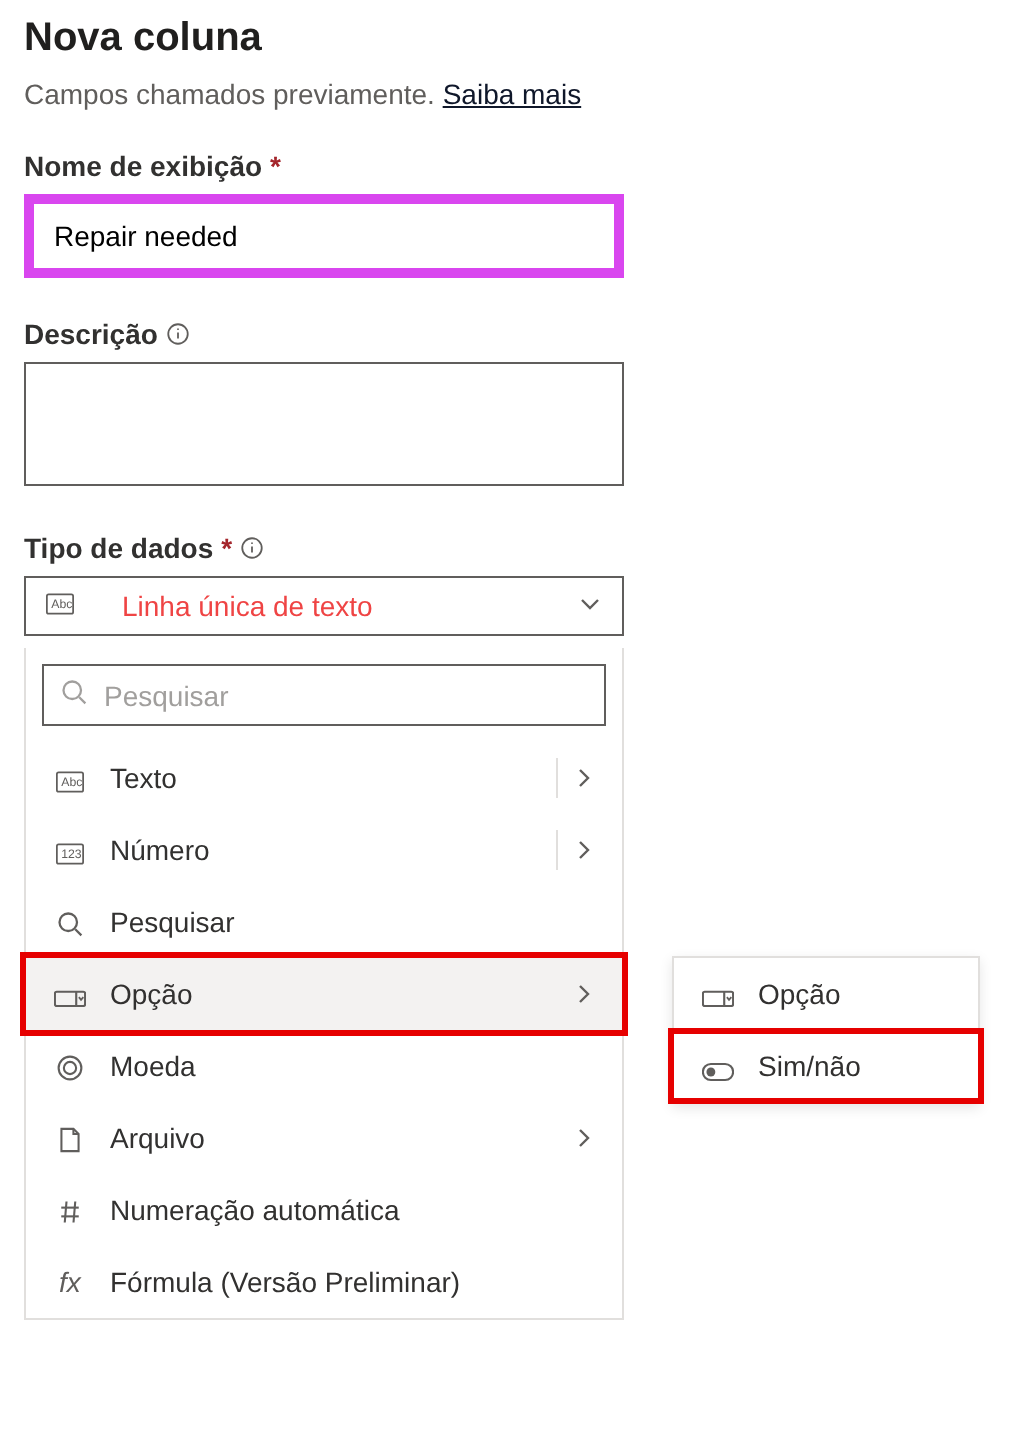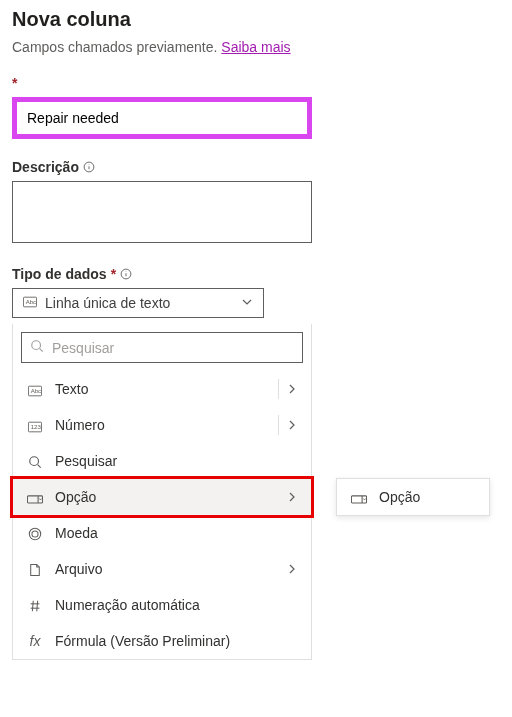--- a/index.html
+++ b/index.html
@@ -16,21 +16,21 @@
       font-weight: 600;
       color: #201f1e;
       margin-bottom: 8px;
     }
     .subtitle {
       color: #605e5c;
       font-size: 14px;
       margin-bottom: 20px;
     }
     .subtitle a {
-      color: #a21caf;
+      color: #0f172a;
       text-decoration: underline;
     }
     .field-label {
       font-size: 14px;
       font-weight: 600;
       color: #323130;
       margin-bottom: 6px;
       display: flex;
       align-items: center;
       gap: 4px;
@@ -57,27 +57,27 @@
       height: 62px;
       border: 1px solid #605e5c;
       font-family: inherit;
       font-size: 14px;
       padding: 6px 10px;
       resize: none;
       outline: none;
       margin-bottom: 20px;
     }
     .select-box {
-      width: 252px;
+      width: 300px;
       border: 1px solid #605e5c;
       padding: 6px 10px;
       display: flex;
       align-items: center;
-      gap: 8px;
-      color: #404040;
+      gap: 24px;
+      color: #ef4444;
       cursor: pointer;
       position: relative;
     }
     .select-box .chev {
       margin-left: auto;
     }
     .dropdown-panel {
       width: 300px;
       border-left: 1px solid #e1dfdd;
       border-right: 1px solid #e1dfdd;
@@ -155,20 +155,21 @@
 <body>
 
 
 
 <div class="title">Nova coluna</div>
 <div class="subtitle">
   <span>Campos chamados previamente. </span><a href="#">Saiba mais</a>
 </div>
 
 <div class="field-label">
+  <span>Nome de exibição</span>
   <span class="required">*</span>
 </div>
 <input class="text-input" type="text" value="Repair needed" style="">
 
 <div class="field-label">
   <span>Descrição</span>
   <span class="info-icon">
     <svg width="12" height="12" viewBox="0 0 16 16" fill="none" stroke="currentColor" stroke-width="1.2">
         <circle cx="8" cy="8" r="6.5"></circle>
         <line x1="8" y1="7" x2="8" y2="11"></line>
@@ -318,17 +319,27 @@
     <div class="menu-item">
       <span class="icon-slot">
         <svg width="16" height="12" viewBox="0 0 18 12" fill="none" stroke="#605e5c" stroke-width="1.2">
             <rect x="0.5" y="2.5" width="17" height="8" rx="1"></rect>
             <line x1="12.5" y1="2.5" x2="12.5" y2="10.5"></line>
             <polyline points="14,5.5 15.2,7 16.5,5.5" stroke-width="1"></polyline>
           </svg>
       </span>
       <span>Opção</span>
     </div>
+    <div class="menu-item" style="position:relative;">
+      <span class="icon-slot">
+        <svg width="16" height="10" viewBox="0 0 18 10" fill="none" stroke="#605e5c" stroke-width="1.2">
+            <rect x="0.5" y="0.5" width="17" height="9" rx="4.5"></rect>
+            <circle cx="5" cy="5" r="2.5" fill="#605e5c" stroke="none"></circle>
+          </svg>
+      </span>
+      <span>Sim/não</span>
+      <div class="red-box" style="left:-3px; right:-3px; top:-1px; bottom:-1px;"></div>
+    </div>
   </div>
 </div>
 
 
 
 
 </body></html>

